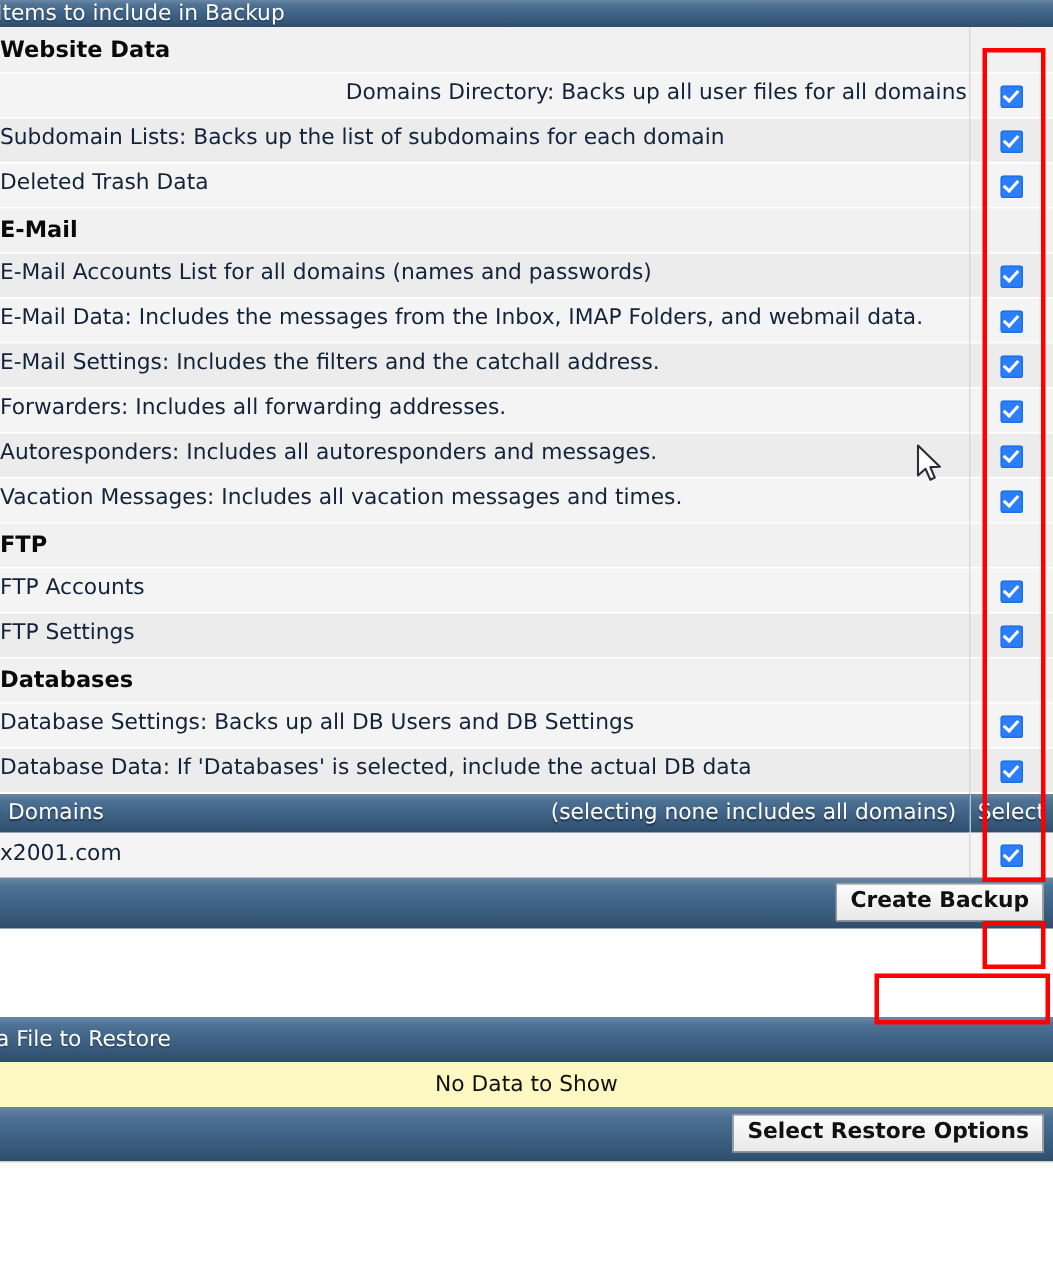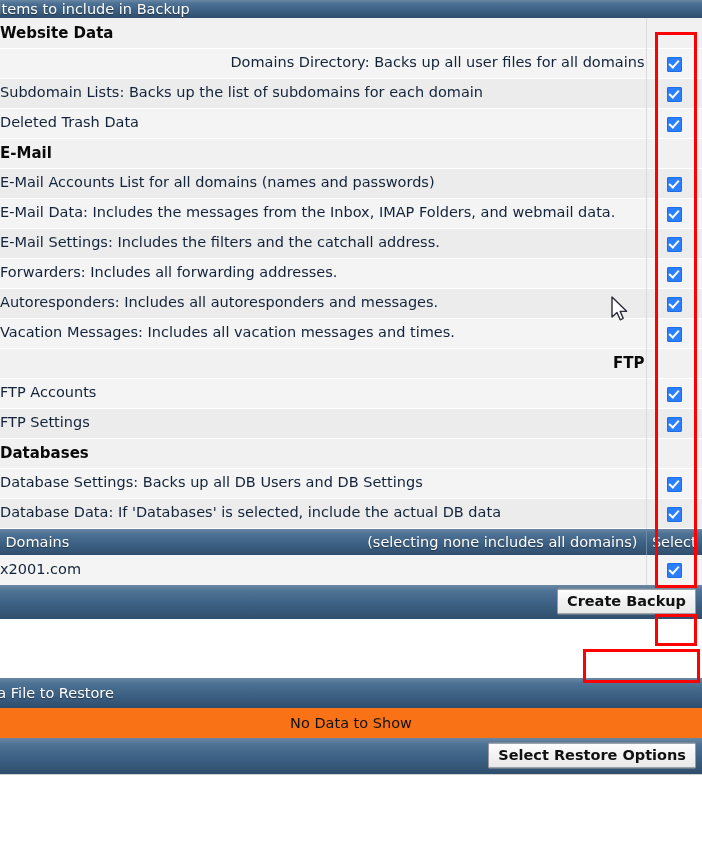--- a/index.html
+++ b/index.html
@@ -137,21 +137,21 @@
     position: absolute;
     right: 6px;
     top: 50%;
     transform: translateY(-50%);
     font-weight: bold;
   }
 
   .whitegap { background: #ffffff; }
 
   .nodata {
-    background: #f97316;
+    background: #fef9c3;
     text-align: center;
     font-size: 14.5px;
     color: #111111;
     height: 30px;
     line-height: 30px;
   }
 
   
   #cursor { position: absolute; z-index: 40; pointer-events: none; }
 
@@ -209,21 +209,21 @@
           <td class="chk-col"><span class="cb"></span></td>
         </tr>
         <tr class="tr-b rowline" style="height: 30px; margin-left: 43px;">
           <td class="row-cell">Autoresponders: Includes all autoresponders and messages.</td>
           <td class="chk-col"><span class="cb"></span></td>
         </tr>
         <tr class="tr-a rowline" style="height: 30px;">
           <td class="row-cell">Vacation Messages: Includes all vacation messages and times.</td>
           <td class="chk-col"><span class="cb"></span></td>
         </tr>
-        <tr class="tr-hdr rowline" style="height: 30px; text-align: right;">
+        <tr class="tr-hdr rowline" style="height: 30px;">
           <td class="sec-title">FTP</td>
           <td class="chk-col"></td>
         </tr>
         <tr class="tr-a rowline" style="height: 30px;">
           <td class="row-cell">FTP Accounts</td>
           <td class="chk-col"><span class="cb"></span></td>
         </tr>
         <tr class="tr-b rowline" style="height: 30px;">
           <td class="row-cell">FTP Settings</td>
           <td class="chk-col"><span class="cb"></span></td>

